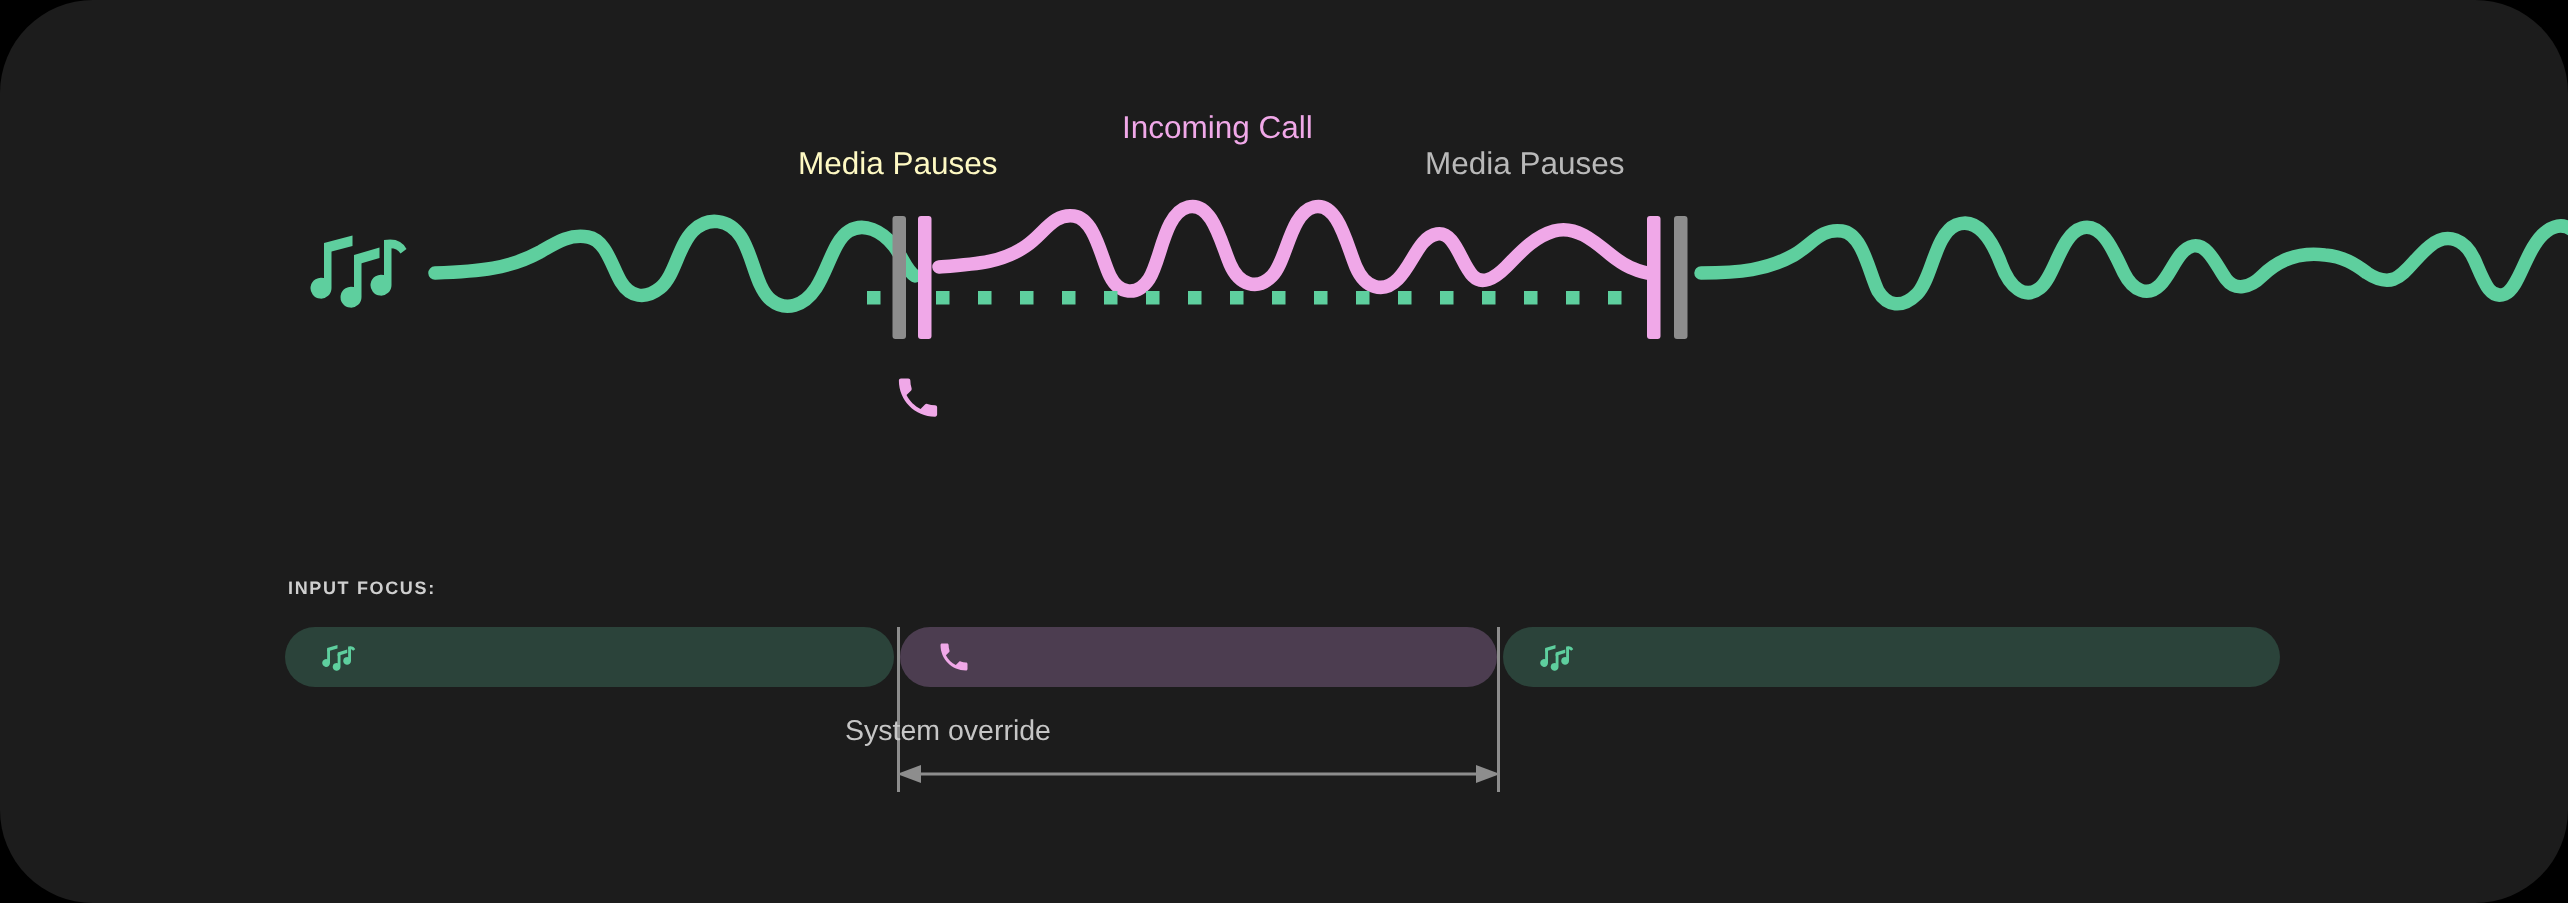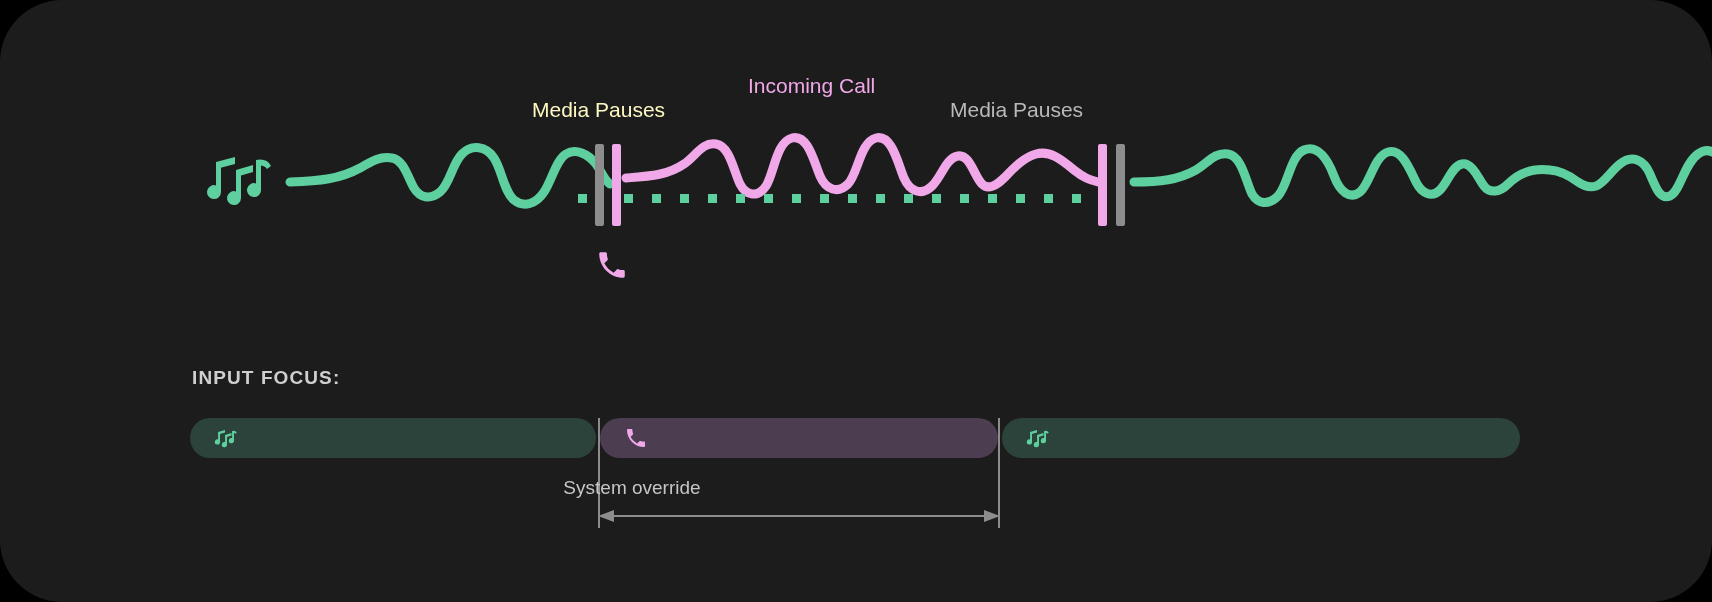--- a/index.html
+++ b/index.html
@@ -8,21 +8,21 @@
 
   .lbl{position:absolute;white-space:nowrap;}
   #t-pause{left:532px;top:98px;font-size:21px;color:#fef9c3;font-weight:400;}
   #t-resume{left:950px;top:98px;font-size:21px;color:#b9b9b9;font-weight:400;}
   #t-call{left:748px;top:74px;font-size:21px;color:#f0a8e8;font-weight:400;}
 
   #wave-area{position:absolute;left:0;top:120px;width:1712px;height:110px;}
   #notes-left{position:absolute;left:205px;top:150px;width:70px;height:60px;}
   #phone-under{position:absolute;left:595px;top:248px;width:34px;height:34px;}
 
-  #focus-label{position:absolute;left:192px;top:367px;font-size:19px;font-weight:700;
+  #focus-label{position:absolute;left:192px;top:385px;font-size:12px;font-weight:700;
     letter-spacing:1.1px;color:#cfcfcf;}
 
   .fbar{position:absolute;top:418px;height:40px;border-radius:20px;display:flex;align-items:center;}
   .fbar .ic{margin-left:24px;width:24px;height:24px;display:block;}
   #fbar-a{left:190px;width:406px;background:#2b433a;}
   #fbar-b{left:600px;width:398px;background:#4c3d50;}
   #fbar-c{left:1002px;width:518px;background:#2b433a;}
 
   .vline{position:absolute;top:418px;width:2px;height:110px;background:#8d8d8d;}
   #vl-a{left:598px;}

